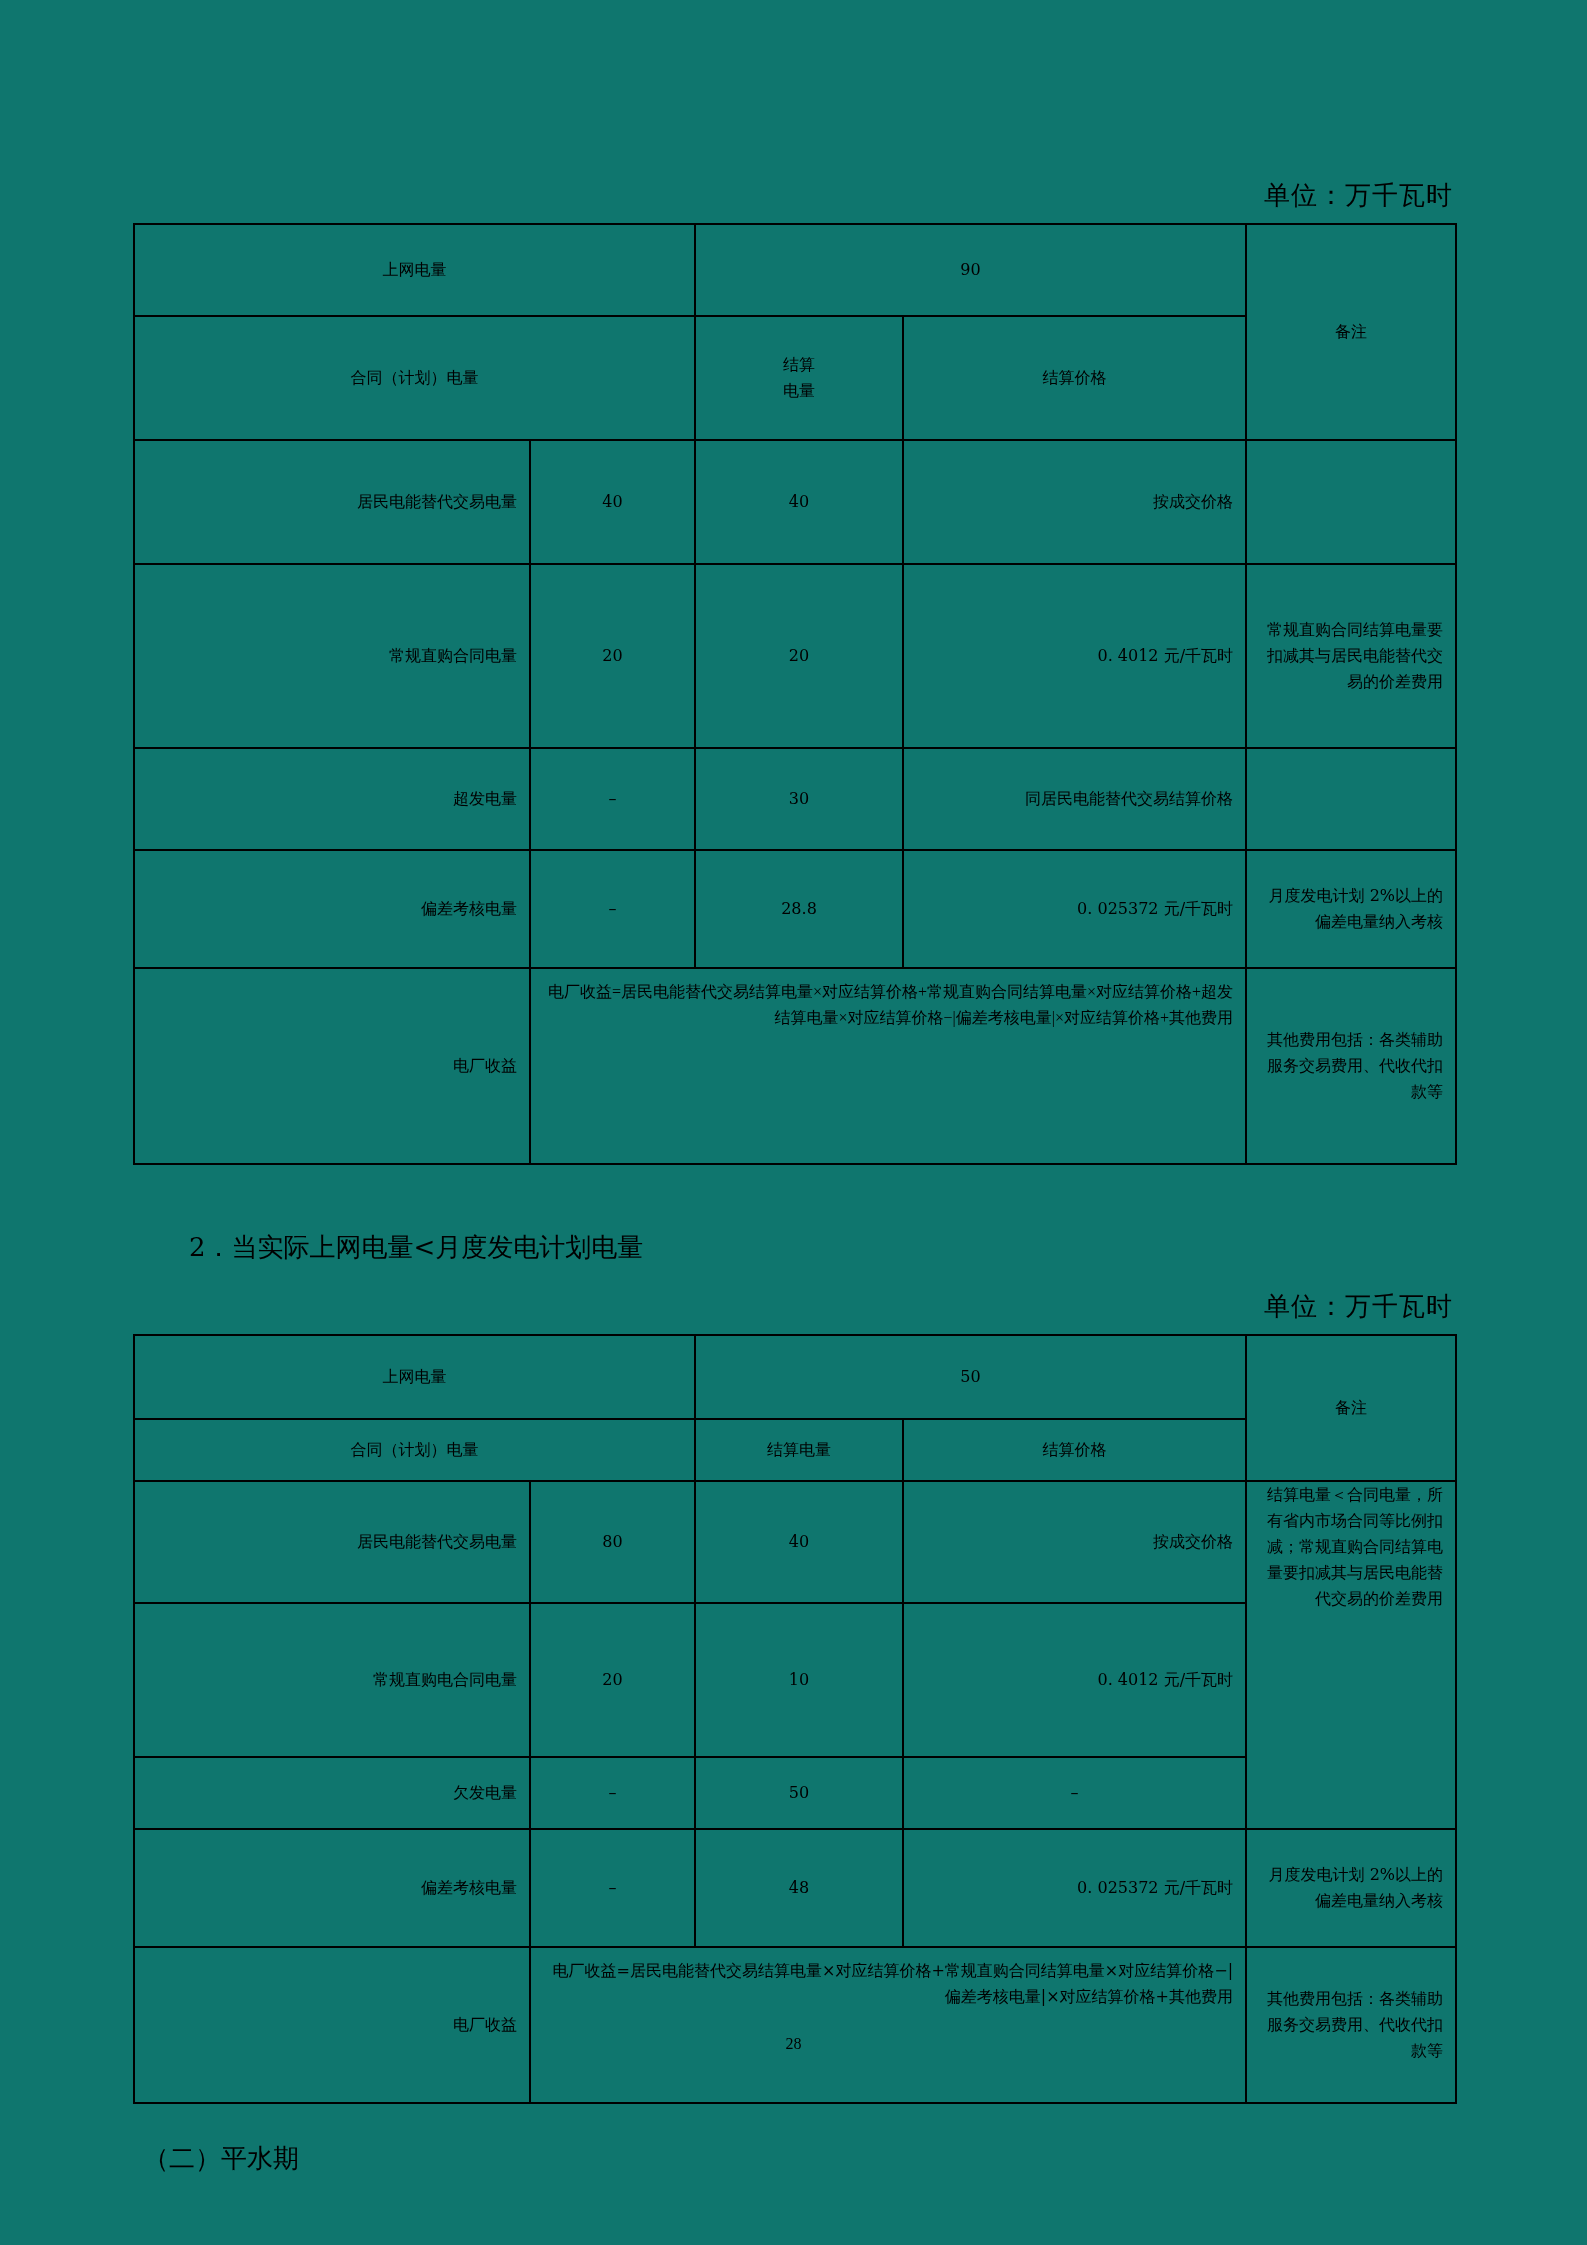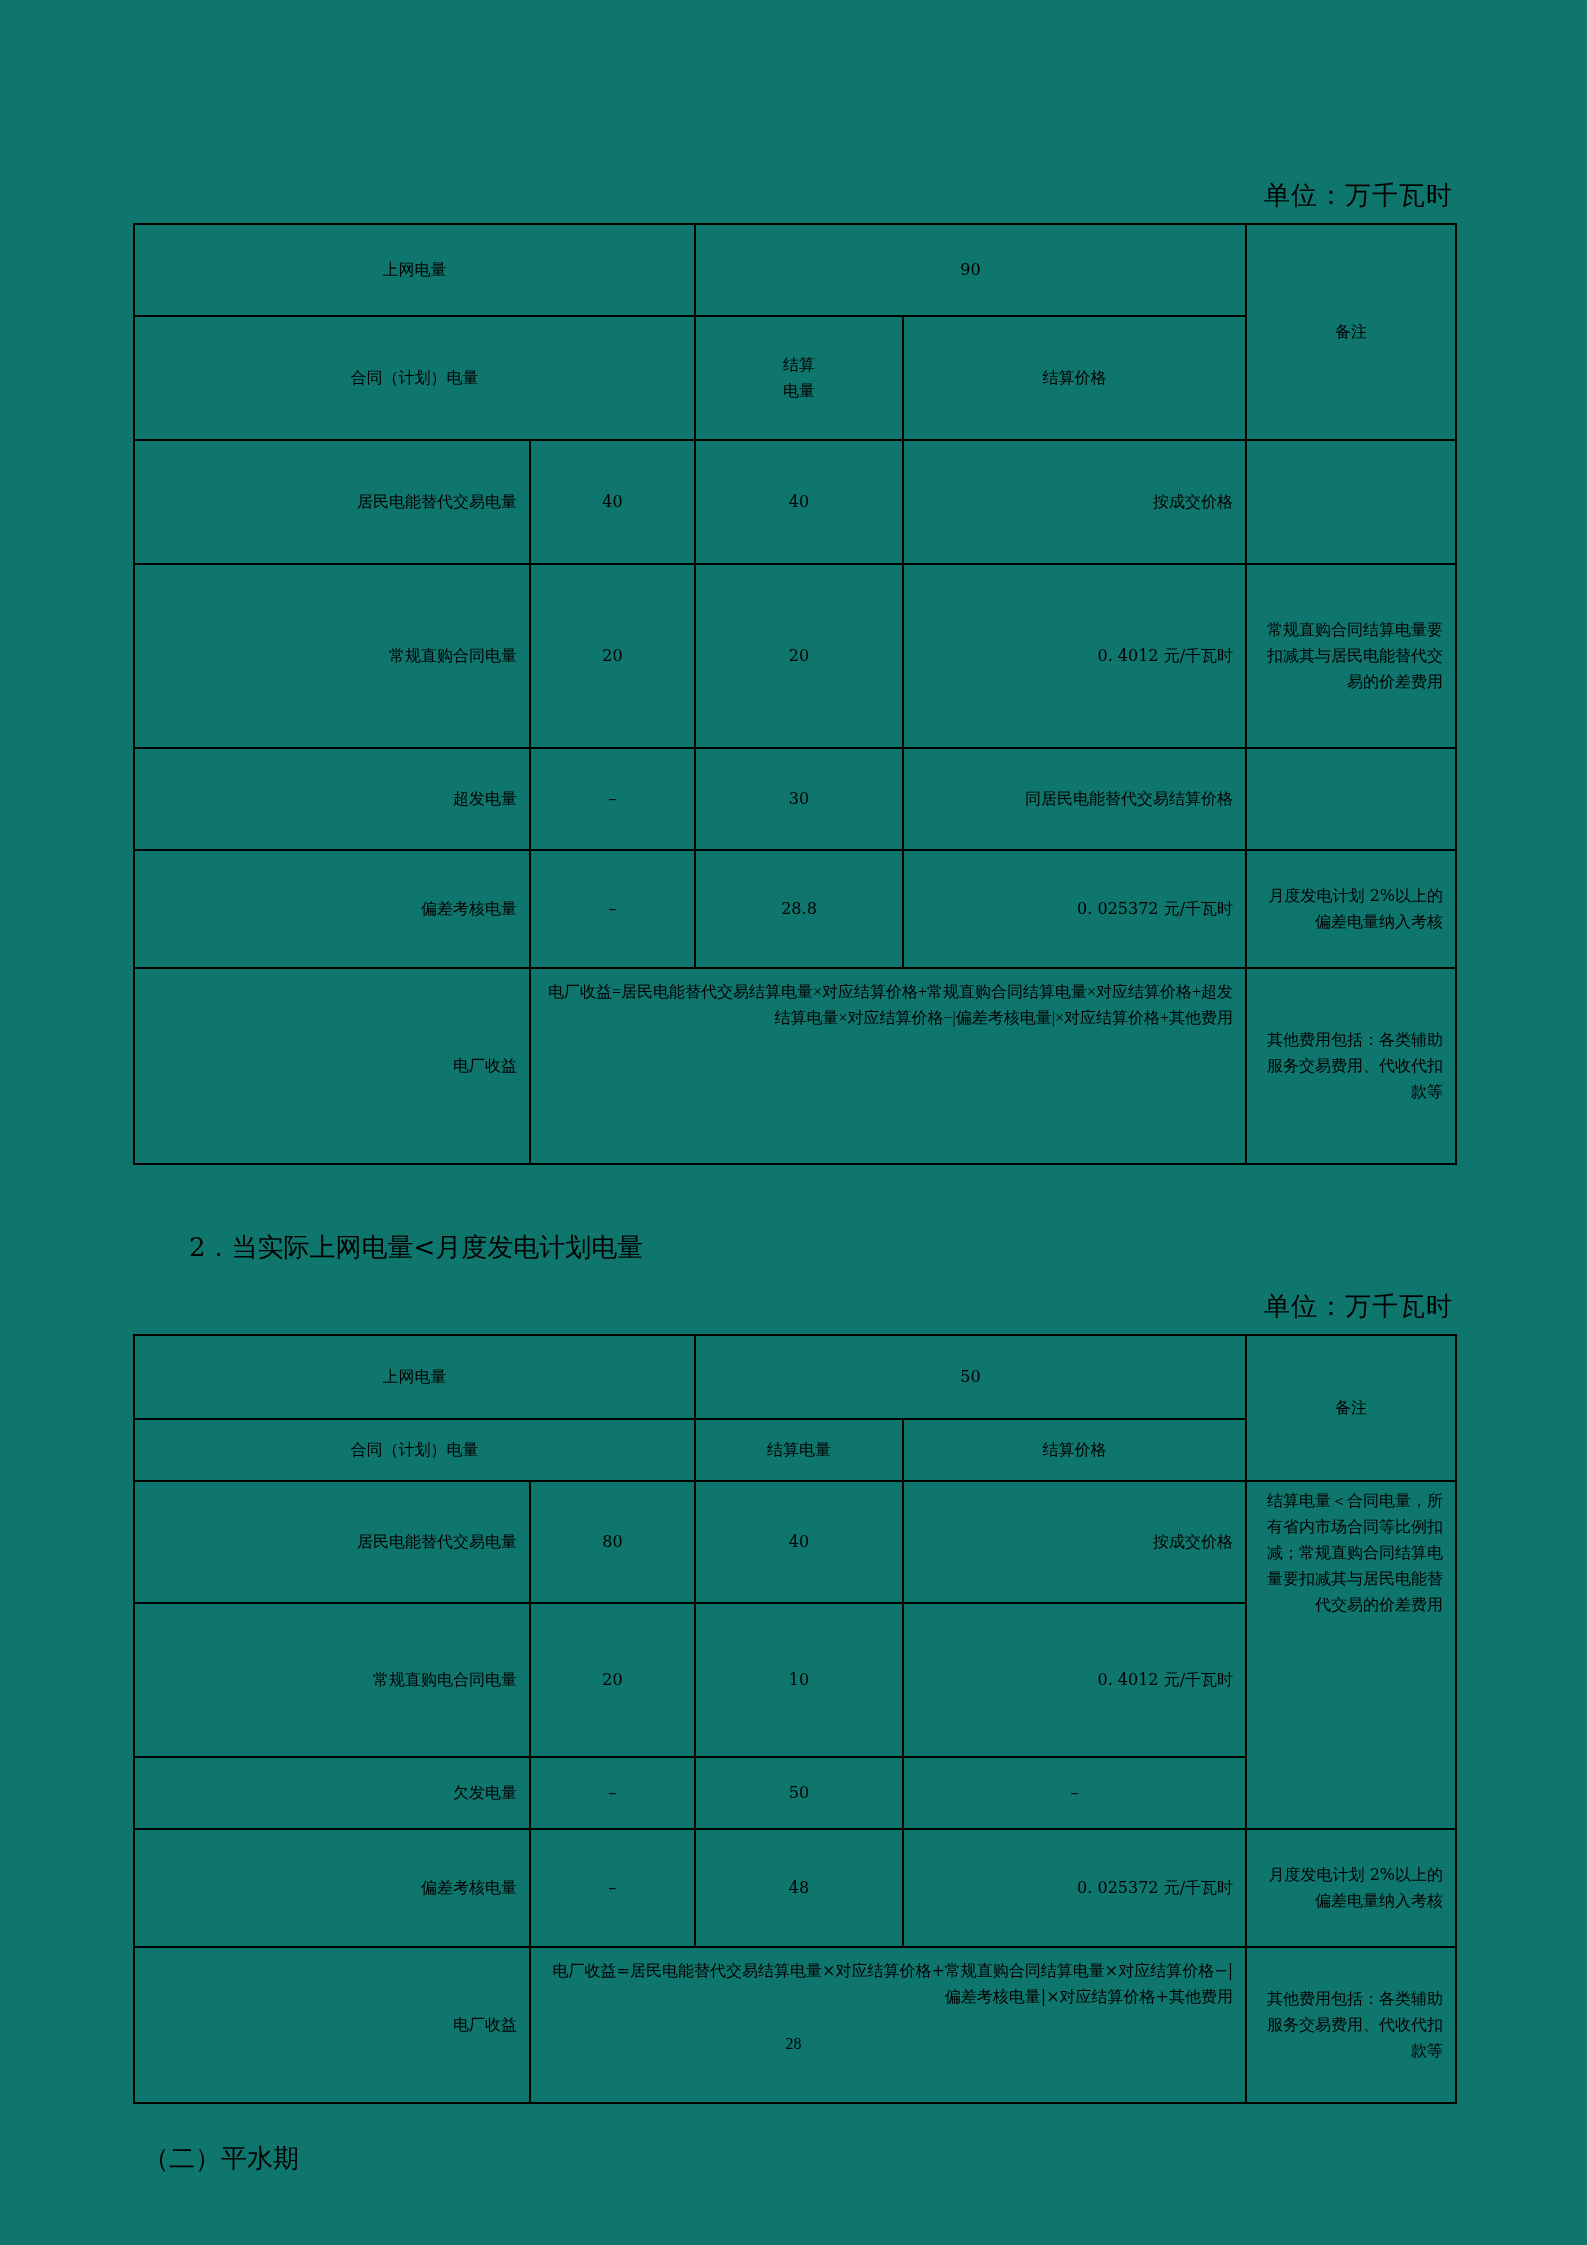--- a/index.html
+++ b/index.html
@@ -169,21 +169,21 @@
           <td class="c-center" colspan="2" style="height:48px;">合同（计划）电量</td>
           <td class="c-center">结算电量</td>
           <td class="c-center">结算价格</td>
         </tr>
 
         <tr>
           <td class="c-left" style="height:108px;">居民电能替代交易电量</td>
           <td class="c-center">80</td>
           <td class="c-center">40</td>
           <td class="c-left">按成交价格</td>
-          <td class="c-left" rowspan="3" style="vertical-align:top;padding-top:6px;">结算电量＜合同电量，所有省内市场合同等比例扣减；常规直购合同结算电量要扣减其与居民电能替代交易的价差费用</td>
+          <td class="c-left" rowspan="3" style="vertical-align:top;padding-top:0;">结算电量＜合同电量，所有省内市场合同等比例扣减；常规直购合同结算电量要扣减其与居民电能替代交易的价差费用</td>
         </tr>
 
         <tr>
           <td class="c-left" style="height:140px;">常规直购电合同电量</td>
           <td class="c-center">20</td>
           <td class="c-center">10</td>
           <td class="c-left">0. 4012 元/千瓦时</td>
         </tr>
 
         <tr>

